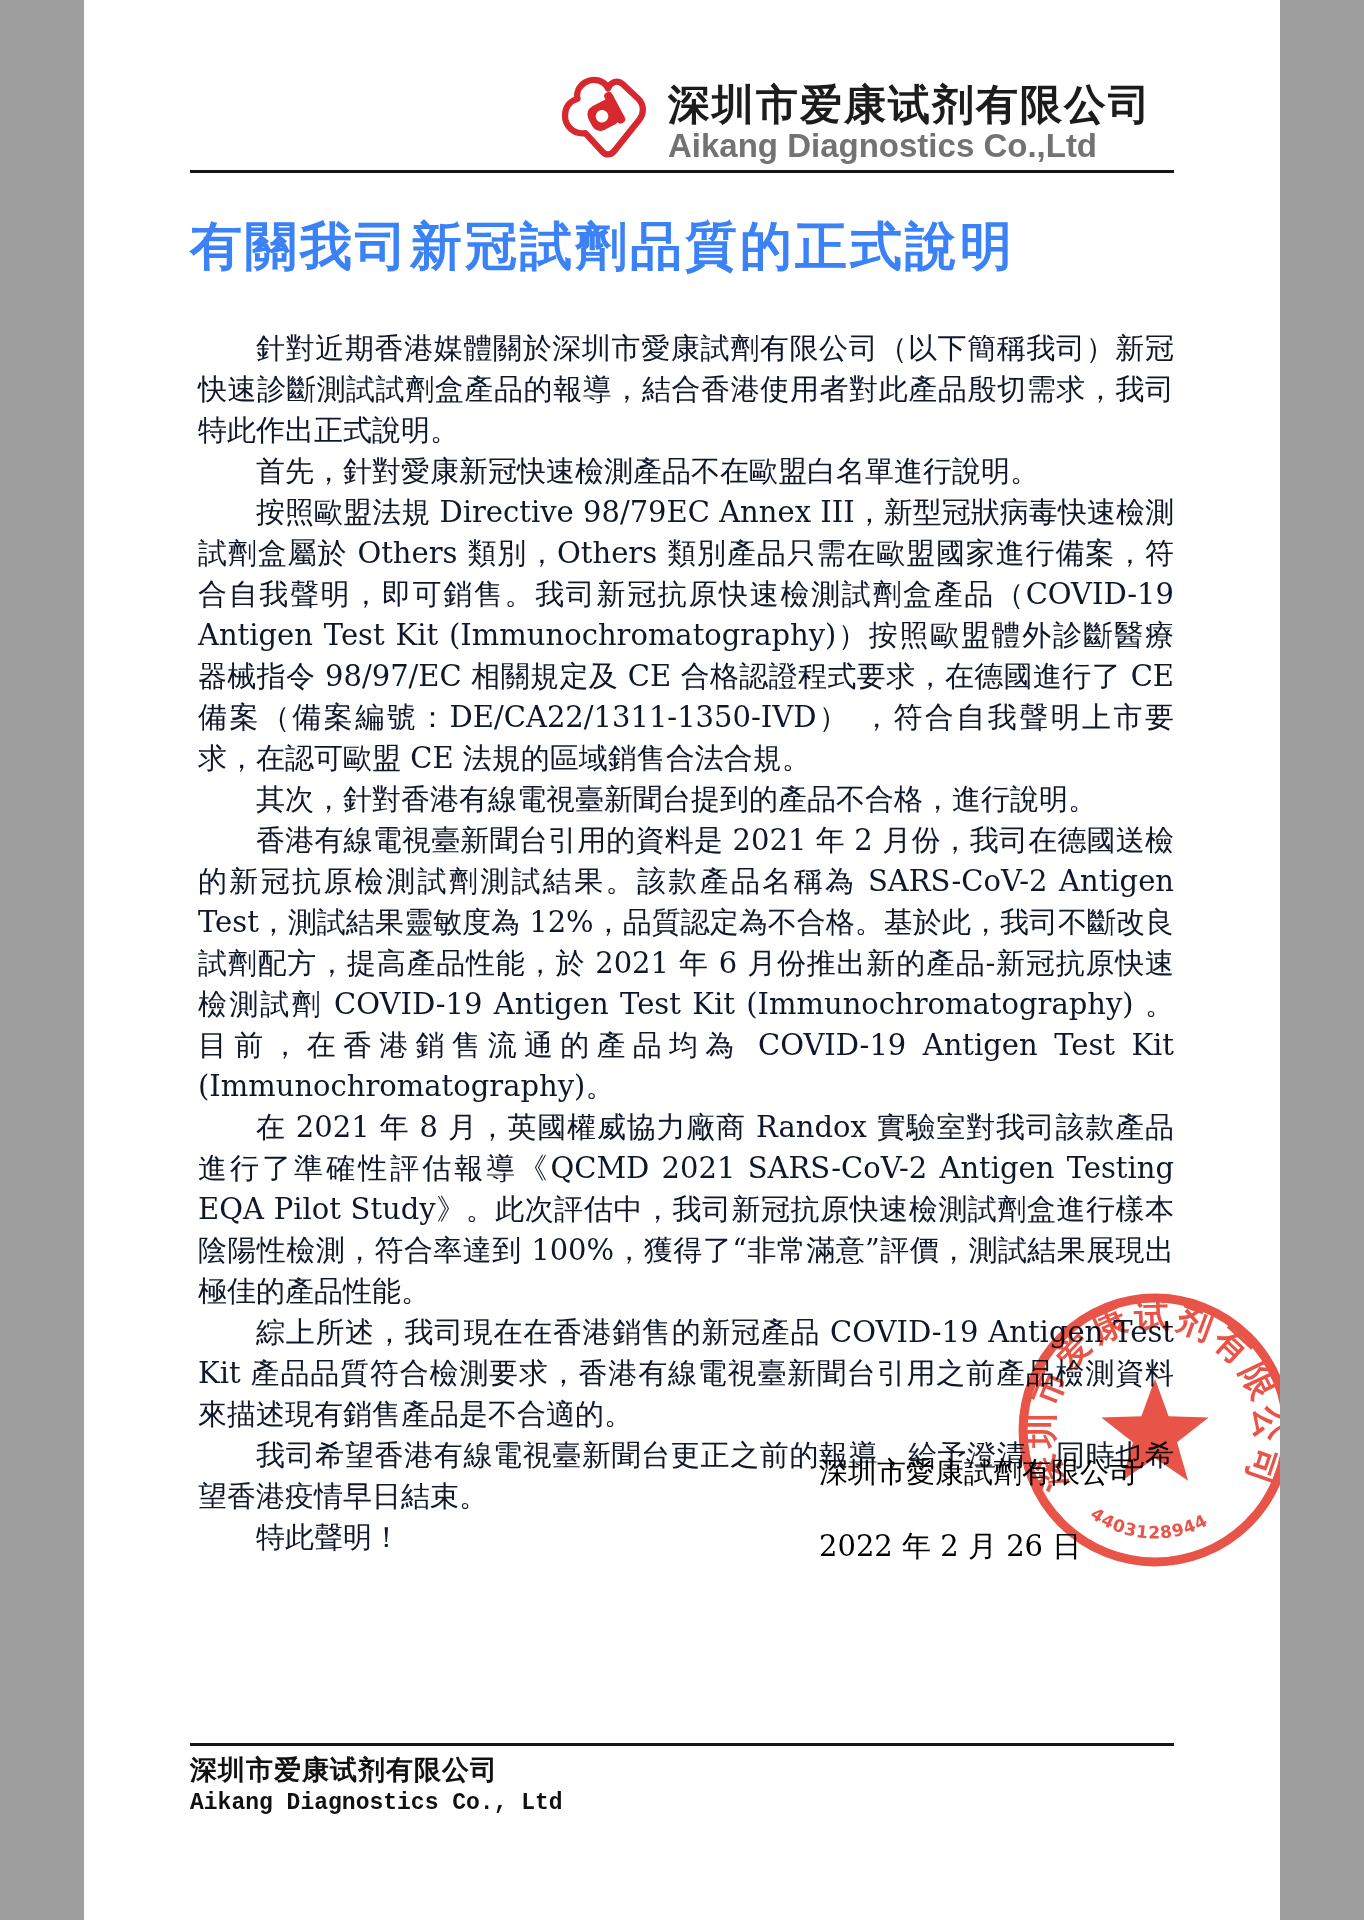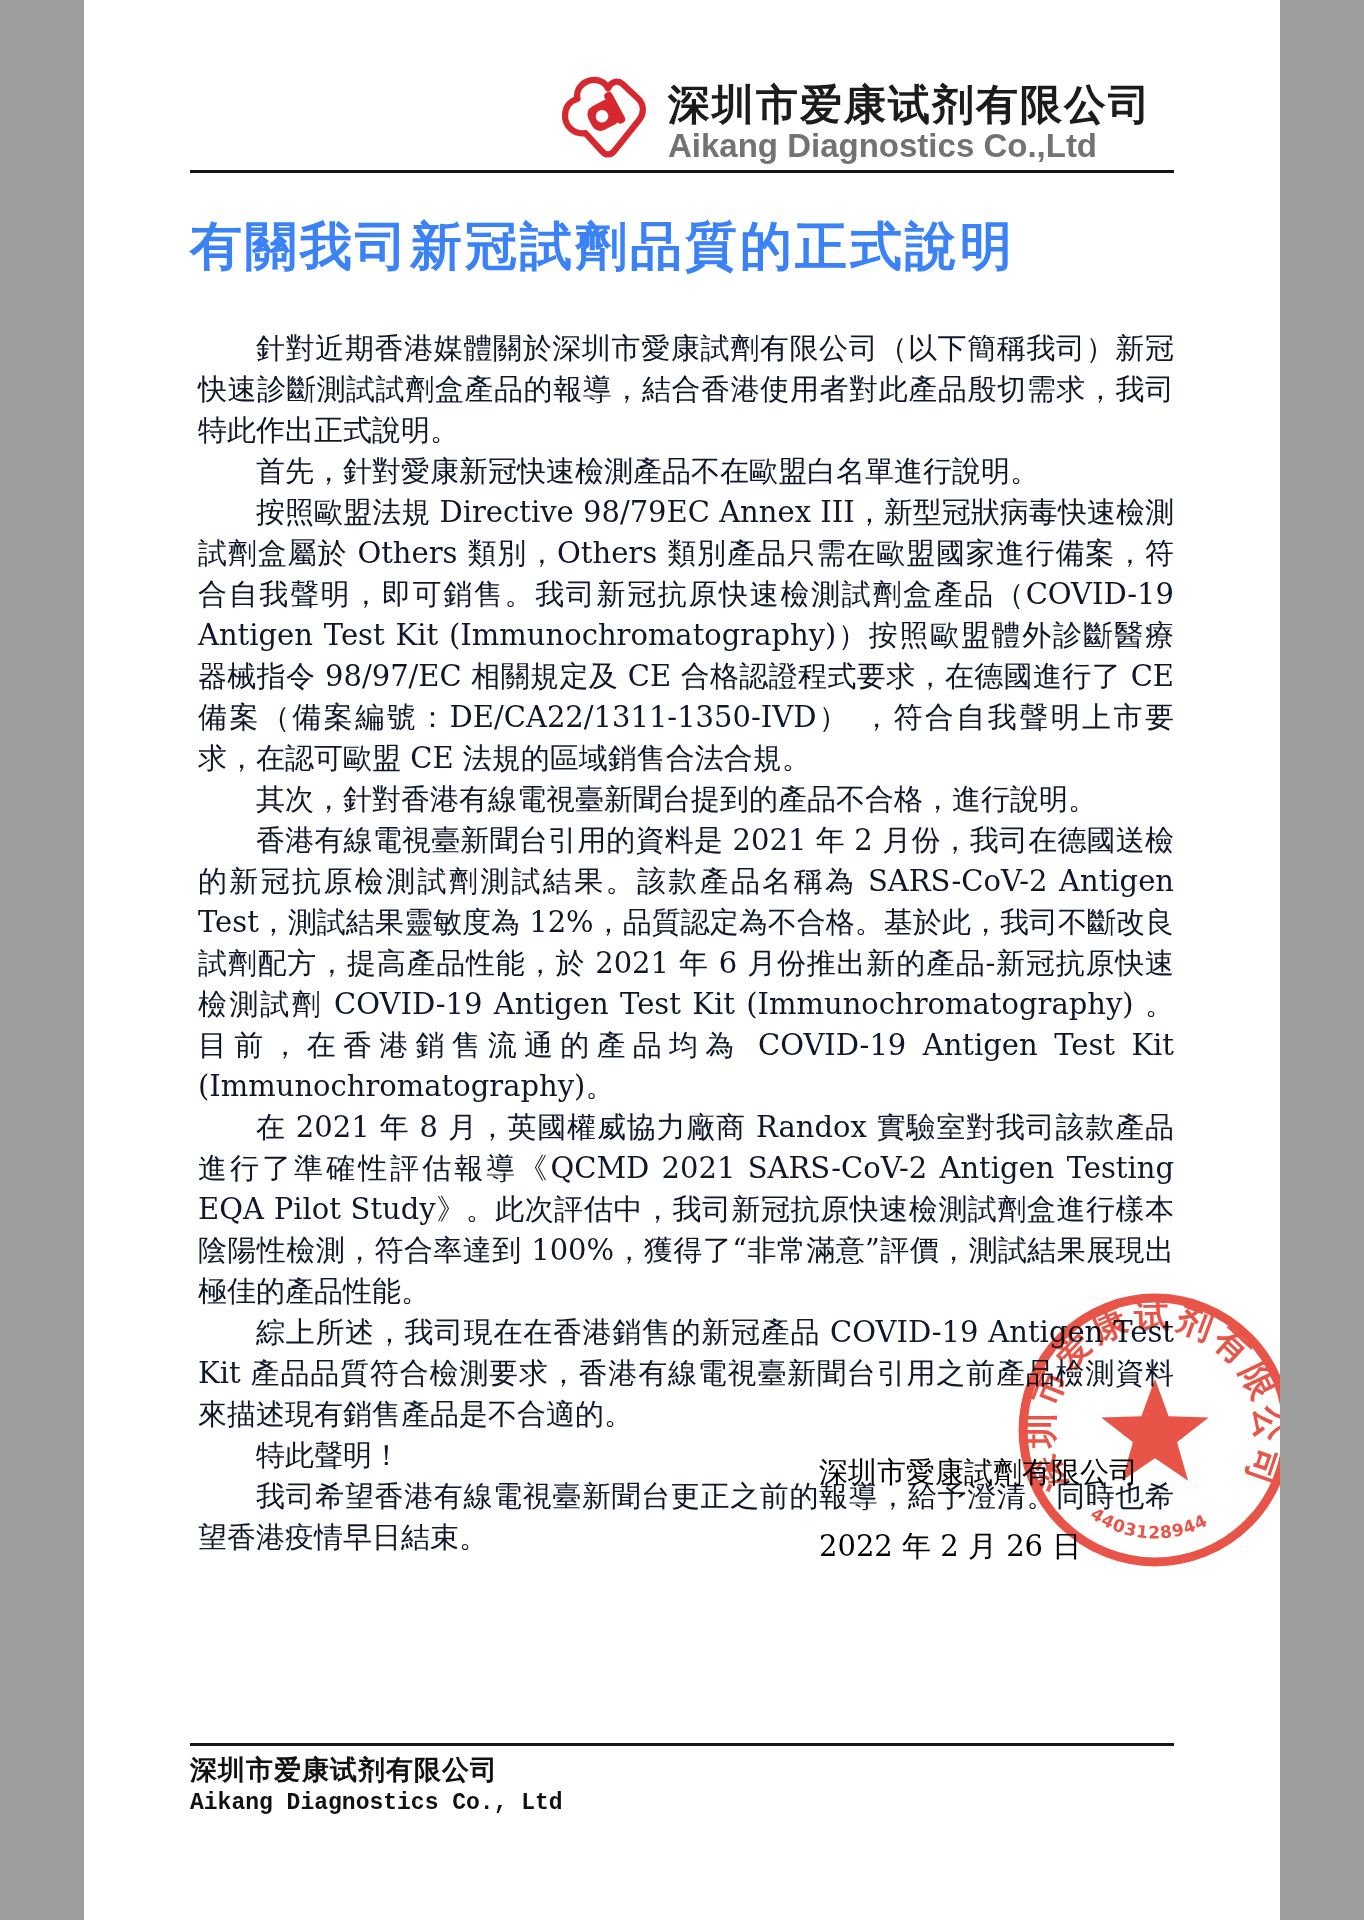--- a/index.html
+++ b/index.html
@@ -101,22 +101,22 @@
   <div class="doc-title">有關我司新冠試劑品質的正式說明</div>
 
   <div class="body-text">
     <p>針對近期香港媒體關於深圳市愛康試劑有限公司（以下簡稱我司）新冠快速診斷測試試劑盒產品的報導，結合香港使用者對此產品殷切需求，我司特此作出正式說明。</p>
     <p>首先，針對愛康新冠快速檢測產品不在歐盟白名單進行說明。</p>
     <p>按照歐盟法規 Directive 98/79EC Annex III，新型冠狀病毒快速檢測試劑盒屬於 Others 類別，Others 類別產品只需在歐盟國家進行備案，符合自我聲明，即可銷售。我司新冠抗原快速檢測試劑盒產品（COVID-19 Antigen Test Kit (Immunochromatography)）按照歐盟體外診斷醫療器械指令 98/97/EC 相關規定及 CE 合格認證程式要求，在德國進行了 CE 備案（備案編號：DE/CA22/1311-1350-IVD） ，符合自我聲明上市要求，在認可歐盟 CE 法規的區域銷售合法合規。</p>
     <p>其次，針對香港有線電視臺新聞台提到的產品不合格，進行說明。</p>
     <p>香港有線電視臺新聞台引用的資料是 2021 年 2 月份，我司在德國送檢的新冠抗原檢測試劑測試結果。該款產品名稱為 SARS-CoV-2 Antigen Test，測試結果靈敏度為 12%，品質認定為不合格。基於此，我司不斷改良試劑配方，提高產品性能，於 2021 年 6 月份推出新的產品-新冠抗原快速檢測試劑 COVID-19 Antigen Test Kit (Immunochromatography) 。目前，在香港銷售流通的產品均為 COVID-19 Antigen Test Kit (Immunochromatography)。</p>
     <p>在 2021 年 8 月，英國權威協力廠商 Randox 實驗室對我司該款產品進行了準確性評估報導《QCMD 2021 SARS-CoV-2 Antigen Testing EQA Pilot Study》。此次評估中，我司新冠抗原快速檢測試劑盒進行樣本陰陽性檢測，符合率達到 100%，獲得了“非常滿意”評價，測試結果展現出極佳的產品性能。</p>
     <p>綜上所述，我司現在在香港銷售的新冠產品 COVID-19 Antigen Test Kit 產品品質符合檢測要求，香港有線電視臺新聞台引用之前產品檢測資料來描述現有銷售產品是不合適的。</p>
+    <p>我司希望香港有線電視臺新聞台更正之前的報導，給予澄清。同時也希望香港疫情早日結束。</p>
     <p>特此聲明！</p>
-    <p>我司希望香港有線電視臺新聞台更正之前的報導，給予澄清。同時也希望香港疫情早日結束。</p>
   </div>
 
   <div class="signature-block">
     <div>深圳市愛康試劑有限公司</div>
     <div class="signature-date">2022 年 2 月 26 日</div>
   </div>
 
   <svg class="stamp" viewBox="0 0 286 286" aria-hidden="true">
     <defs>
       <path id="arcTop" d="M 56.5 197 A 102 102 0 1 1 229.5 197" fill="none"></path>

